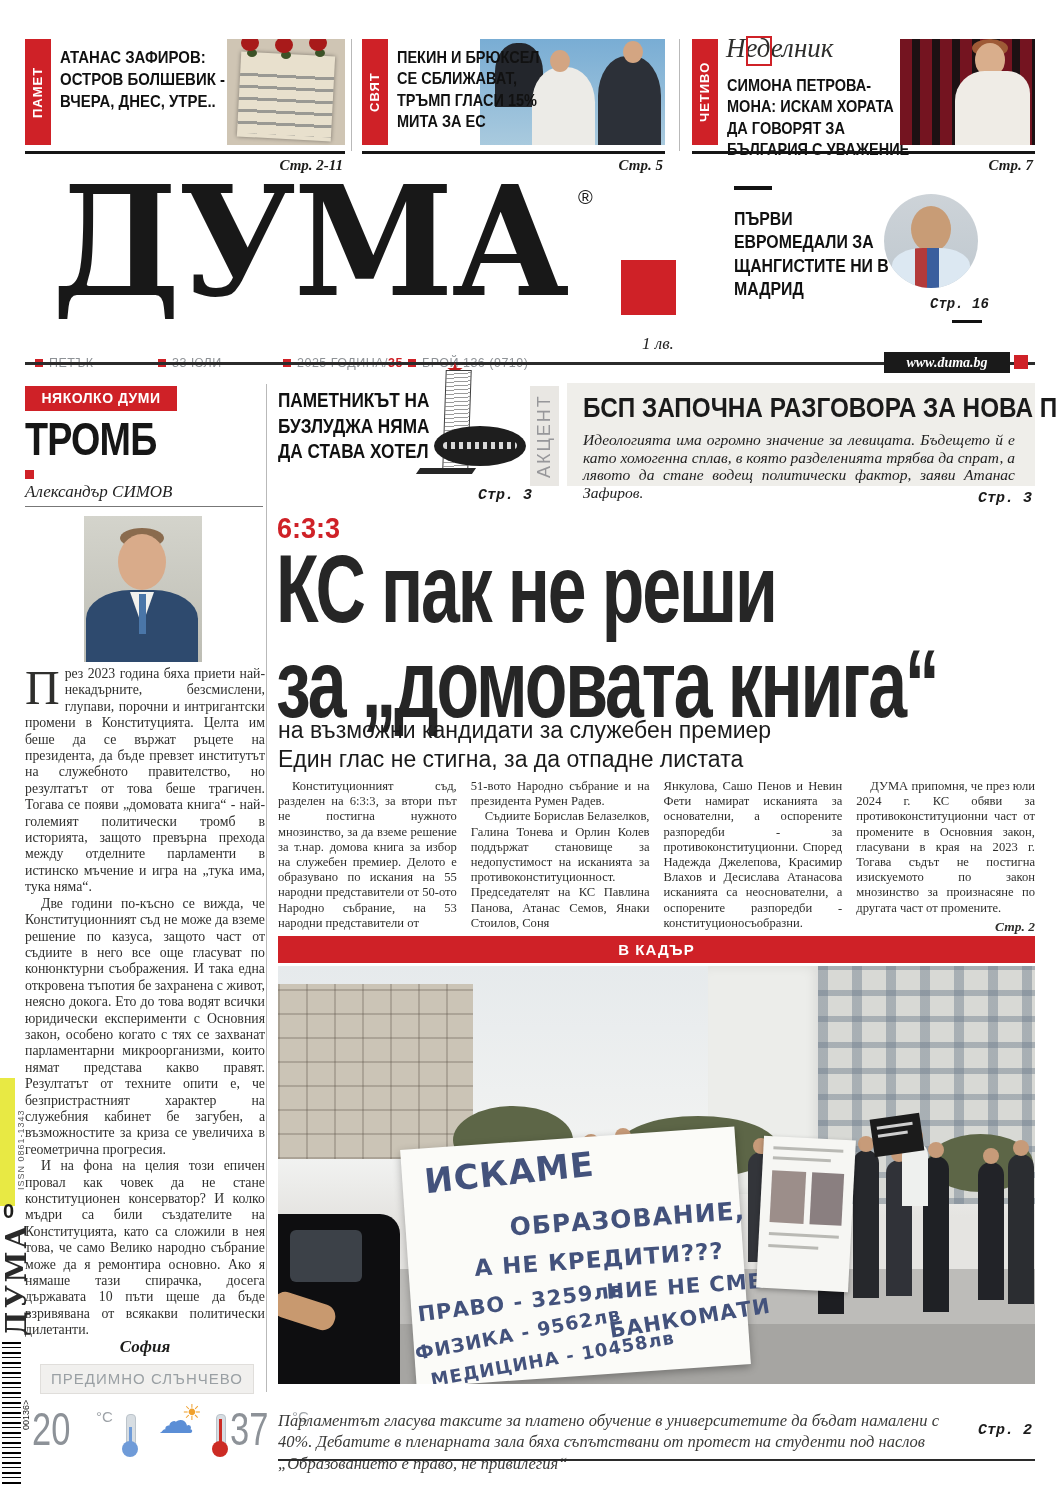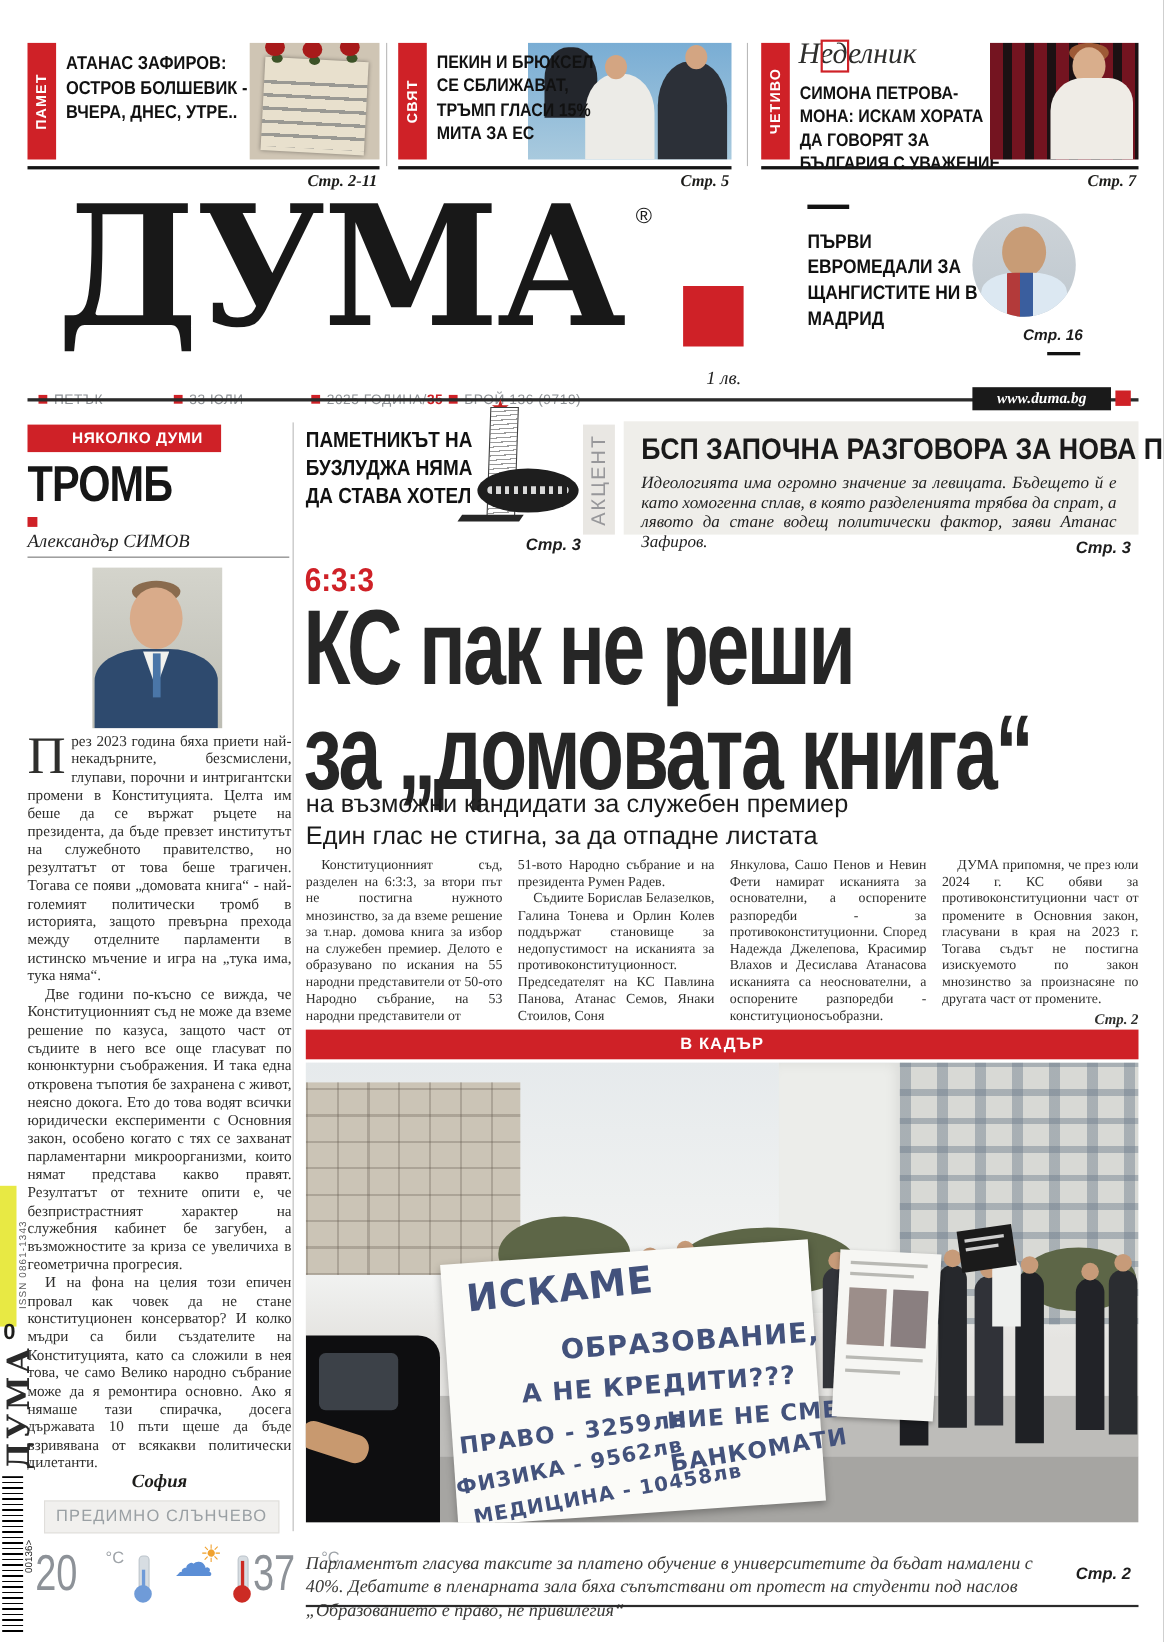--- a/index.html
+++ b/index.html
@@ -1,21 +1,21 @@
 <!DOCTYPE html>
 <html><head>
 <meta charset="utf-8">
 <style>
   html,body{margin:0;padding:0;background:#777;}
   .page{position:relative;width:1058px;height:1493px;background:#fff;margin:0 auto;
         font-family:"Liberation Sans",sans-serif;color:#1d1d1b;overflow:hidden;}
   .abs{position:absolute;}
   .red{color:#cf2127;}
   .serif{font-family:"Liberation Serif",serif;}
-  .pageref{position:absolute;font-family:Liberation Sans, sans-serif;font-style:italic;font-weight:bold;
+  .pageref{position:absolute;font-family:Liberation Mono, monospace;font-style:italic;font-weight:bold;
            font-size:15px;color:#1c1c1c;white-space:nowrap;text-align:center;}
   
   .teaser{position:absolute;height:142px;}
   .tlabel{position:absolute;left:0;top:6px;width:26px;height:106px;background:#cf2127;color:#fff;
           font-weight:bold;font-size:13px;letter-spacing:1px;writing-mode:vertical-rl;
           transform:rotate(180deg);text-align:center;line-height:26px;}
   .ttitle{position:absolute;font-weight:bold;line-height:1.3;transform:scaleX(.88);
           transform-origin:0 0;color:#111;}
   .tphoto{position:absolute;overflow:hidden;}
   .trule{position:absolute;left:0;right:0;top:118px;height:3px;background:#151515;}
@@ -56,21 +56,21 @@
             background:linear-gradient(90deg,#dce8f2 0 30%,#b33a3a 30% 45%,#3a5e9e 45% 60%,#dce8f2 60%);}
   
   .dlitem{position:absolute;top:356px;font-size:12.5px;color:#8e9296;letter-spacing:.5px;white-space:nowrap;}
   .sq{display:inline-block;width:8px;height:8px;background:#cf2127;margin-right:6px;}
   .price{position:absolute;font-family:"Liberation Serif",serif;font-style:italic;font-size:17px;color:#222;}
   .mainrule{position:absolute;background:#2b2b2b;}
   .sitebox{position:absolute;background:#1a1a1a;color:#fff;font-family:"Liberation Serif",serif;
            font-style:italic;font-weight:bold;font-size:14px;text-align:center;line-height:21px;}
   
   .badge{position:absolute;background:#cf2127;color:#fff;font-weight:bold;font-size:14px;
-         text-align:center;line-height:25px;letter-spacing:.5px;padding-left:24px;}
+         text-align:center;line-height:25px;letter-spacing:.5px;}
   .optitle{position:absolute;font-weight:bold;font-size:46px;letter-spacing:-1px;
            transform:scaleX(.82);transform-origin:0 0;color:#161616;}
   .author{position:absolute;font-family:"Liberation Serif",serif;font-style:italic;font-size:17px;color:#222;}
   .thinrule{position:absolute;height:1px;background:#777;}
   .portrait{position:absolute;background:linear-gradient(#d4d4cc,#bdbdb4);overflow:hidden;}
   .pothead{position:absolute;left:34px;top:18px;width:48px;height:56px;border-radius:50%;background:#d9ab8a;}
   .pothair{position:absolute;left:36px;top:12px;width:44px;height:20px;border-radius:50%;background:#8a6b4e;}
   .potsuit{position:absolute;left:2px;top:74px;width:112px;height:72px;border-radius:40% 40% 0 0;background:#2e4a6e;}
   .potshirt{position:absolute;left:46px;top:76px;width:24px;height:34px;background:#f2f2ee;
             clip-path:polygon(0 0,100% 0,50% 100%);}

